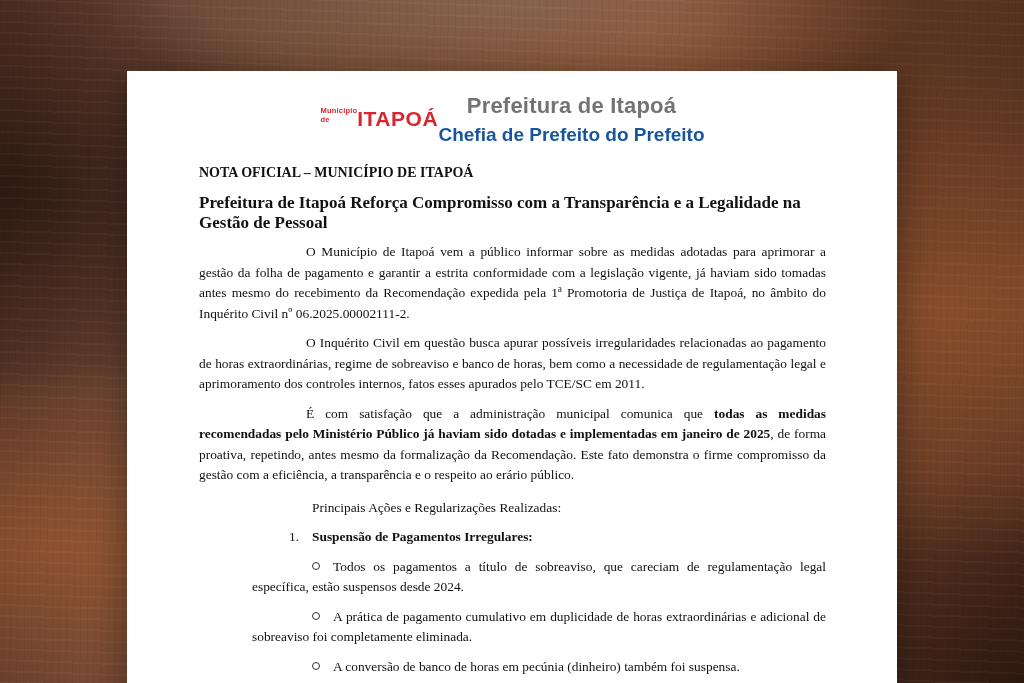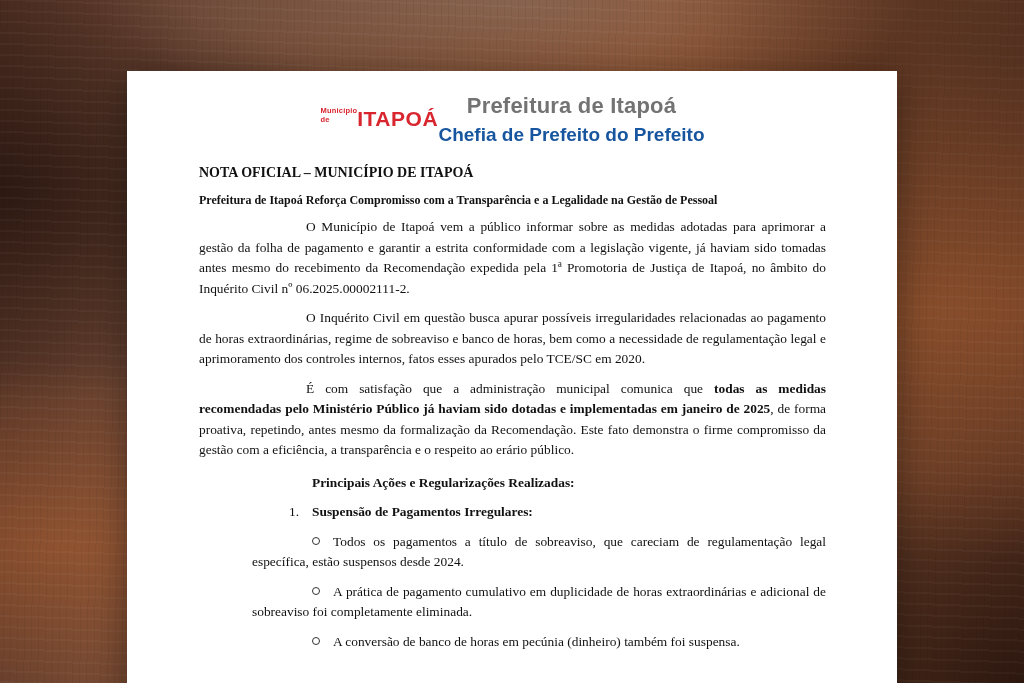--- a/index.html
+++ b/index.html
@@ -63,26 +63,26 @@
     font-size: 22px; font-weight: bold; color: #737373; letter-spacing: 0.2px;
   }
   .brand .subtitle {
     font-family: "Liberation Sans", "DejaVu Sans", sans-serif;
     font-size: 19px; font-weight: 600; color: #17559f; margin-top: 5px;
   }
 
   
   .doc { margin-top: 11px; font-size: 13.4px; color: #111; }
   .doc-title { font-weight: bold; font-size: 14px; margin: 0; }
-  .doc-subtitle { font-weight: bold; font-size: 12px; margin: 12px 0 0; }
+  .doc-subtitle { font-weight: bold; font-size: 17px; margin: 12px 0 0; }
   .para {
     margin: 9px 0 0; text-align: justify;
     line-height: 20.5px; text-indent: 107px;
   }
-  .section-heading { font-weight: bold; margin: 12px 0 0 113px; line-height: 20.5px; }
+  .section-heading { font-weight: normal; margin: 12px 0 0 113px; line-height: 20.5px; }
   .num-item { margin: 9px 0 0 90px; line-height: 20.5px; }
   .num-item .num { display: inline-block; width: 23px; }
   .num-item .item-title { font-weight: bold; }
   .bullet {
     margin: 9px 0 0 53px; text-align: justify;
     line-height: 20.5px; text-indent: 60px;
   }
   .o-bullet {
     display: inline-block; width: 6px; height: 6px;
     border: 1px solid #333; border-radius: 50%;
@@ -124,21 +124,21 @@
         <div class="title">Prefeitura de Itapoá</div>
         <div class="subtitle">Chefia de Prefeito do Prefeito</div>
       </div>
     </div>
 
     <div class="doc">
       <p class="doc-title">NOTA OFICIAL – MUNICÍPIO DE ITAPOÁ</p>
       <p class="doc-subtitle">Prefeitura de Itapoá Reforça Compromisso com a Transparência e a Legalidade na Gestão de Pessoal</p>
 
       <p class="para">O Município de Itapoá vem a público informar sobre as medidas adotadas para aprimorar a gestão da folha de pagamento e garantir a estrita conformidade com a legislação vigente, já haviam sido tomadas antes mesmo do recebimento da Recomendação expedida pela 1ª Promotoria de Justiça de Itapoá, no âmbito do Inquérito Civil nº 06.2025.00002111-2.</p>
-      <p class="para">O Inquérito Civil em questão busca apurar possíveis irregularidades relacionadas ao pagamento de horas extraordinárias, regime de sobreaviso e banco de horas, bem como a necessidade de regulamentação legal e aprimoramento dos controles internos, fatos esses apurados pelo TCE/SC em 2020.</p>
+      <p class="para">O Inquérito Civil em questão busca apurar possíveis irregularidades relacionadas ao pagamento de horas extraordinárias, regime de sobreaviso e banco de horas, bem como a necessidade de regulamentação legal e aprimoramento dos controles internos, fatos esses apurados pelo TCE/SC em 2011.</p>
       <p class="para"><span>É com satisfação que a administração municipal comunica que </span><b>todas as medidas recomendadas pelo Ministério Público já haviam sido dotadas e implementadas em janeiro de 2025</b><span>, de forma proativa, repetindo, antes mesmo da formalização da Recomendação. Este fato demonstra o firme compromisso da gestão com a eficiência, a transparência e o respeito ao erário público.</span></p>
 
       <p class="section-heading">Principais Ações e Regularizações Realizadas:</p>
 
       <p class="num-item"><span class="num">1.</span><span class="item-title">Suspensão de Pagamentos Irregulares:</span></p>
 
       <p class="bullet"><span class="o-bullet"></span><span>Todos os pagamentos a título de sobreaviso, que careciam de regulamentação legal específica, estão suspensos desde 2024.</span></p>
       <p class="bullet"><span class="o-bullet"></span><span>A prática de pagamento cumulativo em duplicidade de horas extraordinárias e adicional de sobreaviso foi completamente eliminada.</span></p>
       <p class="bullet"><span class="o-bullet"></span><span>A conversão de banco de horas em pecúnia (dinheiro) também foi suspensa.</span></p>
 

